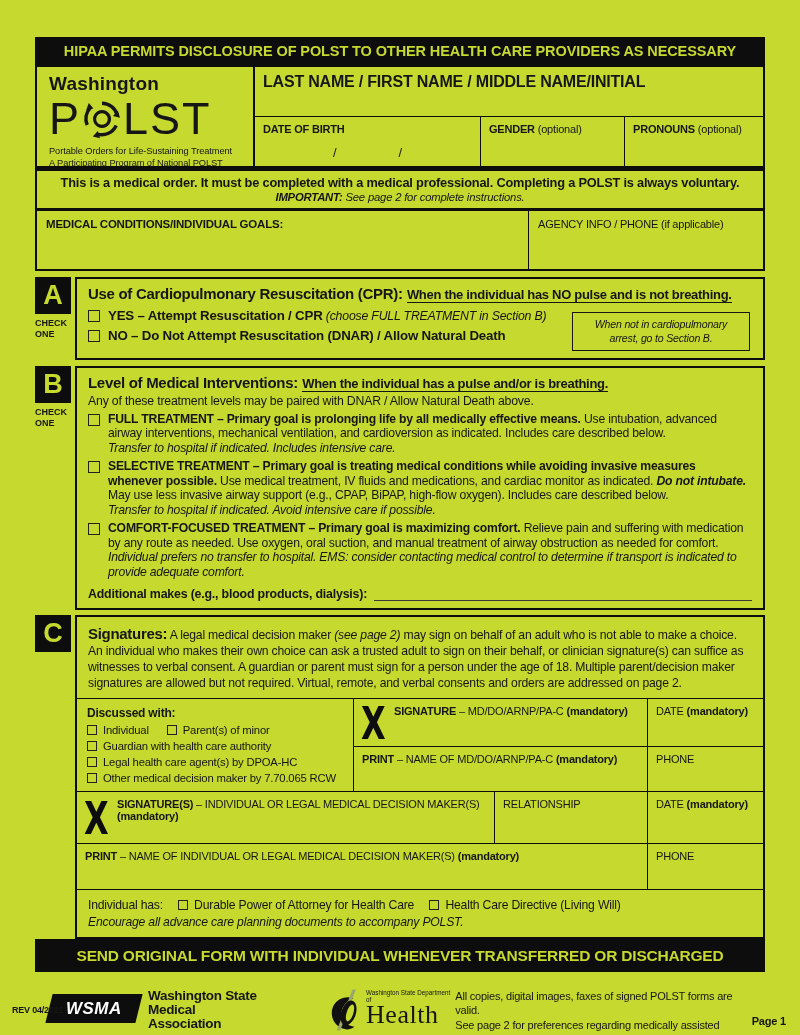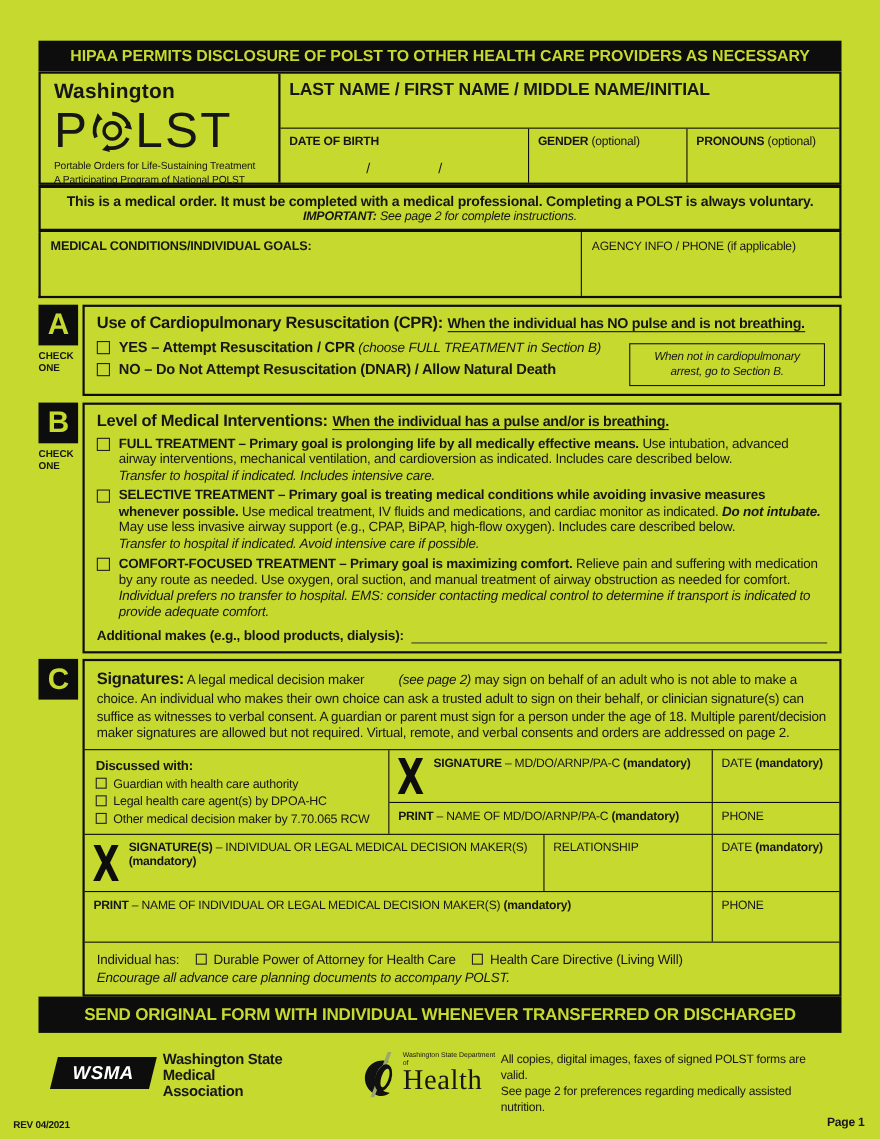--- a/index.html
+++ b/index.html
@@ -91,21 +91,21 @@
   .b-opt .bi { font-weight: bold; font-style: italic; }
   .b-opt .it { font-style: italic; }
   .addl { display: flex; align-items: flex-end; margin-top: 8px; }
   .addl-label { font-size: 12.4px; font-weight: bold; white-space: nowrap; }
   .addl-line { flex: 1; border-bottom: 1.1px solid #3a3a3a; margin-left: 7px; height: 12px; }
 
   
   .content-c { padding: 6px 0 0 0; }
   .c-intro { padding: 1px 11px 6px 11px; font-size: 12.2px; line-height: 1.3; }
   .c-intro .c-title { font-size: 15px; font-weight: bold; letter-spacing: -0.3px; }
-  .c-intro .it { font-style: italic; margin-left: 28px; }
+  .c-intro .it { font-style: italic; }
 
   .sig-table { border-top: 1.5px solid #0d0d0d; font-size: 11px; }
   .rowgroup12 { display: flex; }
   .dw-cell { width: 277px; flex: none; border-right: 1.5px solid #0d0d0d; padding: 7px 8px 5px 10px; }
   .dw-title { font-size: 12px; font-weight: bold; margin-bottom: 2px; }
   .dw-line { font-size: 11.3px; line-height: 1.42; }
   .dw-gap { display: inline-block; width: 18px; }
   .rg-right { flex: 1; display: flex; flex-direction: column; min-width: 0; }
   .sig-row1 { height: 48px; display: flex; border-bottom: 1.5px solid #0d0d0d; }
   .sig-row2 { flex: 1; display: flex; }
@@ -138,21 +138,21 @@
     transform: skewX(14deg); color: #fff; font-style: italic; font-weight: bold;
     font-size: 17px; letter-spacing: 0.5px;
   }
   .wsma-text { margin-left: 9px; }
   .wsma-name { font-size: 13.5px; font-weight: bold; line-height: 1.05; letter-spacing: -0.3px; }
   .doh { display: flex; margin-left: 58px; align-items: flex-start; }
   .doh-text { margin-left: 4px; }
   .doh-small { font-size: 6.3px; letter-spacing: 0; }
   .doh-name { font-family: "Liberation Serif", serif; font-size: 26px; line-height: 0.95; letter-spacing: 0.5px; }
   .foot-notes { margin-left: auto; font-size: 11px; line-height: 1.32; padding-right: 4px; }
-  .rev { position: absolute; left: 12px; bottom: 8px; font-size: 9px; font-weight: bold; }
+  .rev { position: absolute; left: 12px; bottom: 20px; font-size: 9px; font-weight: bold; }
   .pageno { position: absolute; right: 14px; bottom: 8px; font-size: 11px; font-weight: bold; }
 </style>
 </head>
 <body style="background: rgb(198, 217, 47); color: rgb(22, 22, 22);">
 
 <div class="page">
 
   <div class="banner hipaa">HIPAA PERMITS DISCLOSURE OF POLST TO OTHER HEALTH CARE PROVIDERS AS NECESSARY</div>
 
   <div class="header-box">
@@ -254,20 +254,21 @@
   <div class="section sec-b">
     <div class="rail">
       <div class="letter-badge">B</div>
       <div class="check-one">CHECK ONE</div>
     </div>
     <div class="content">
       <div>
         <span class="sec-title">Level of Medical Interventions:</span>
         <span class="sec-cond">When the individual has a pulse and/or is breathing.</span>
       </div>
+      <div class="sec-sub">Any of these treatment levels may be paired with DNAR / Allow Natural Death above.</div>
 
       <div class="opt b-opt">
         <span class="cb"></span>
         <span class="opt-text">
           <b>FULL TREATMENT – Primary goal is prolonging life by all medically effective means.</b>
           <span>Use intubation, advanced airway interventions, mechanical ventilation, and cardioversion as indicated. Includes care described below.</span>
           <span class="it" style="display:block">Transfer to hospital if indicated. Includes intensive care.</span>
         </span>
       </div>
 
@@ -307,20 +308,23 @@
         <span class="c-title">Signatures:</span>
         <span>A legal medical decision maker</span>
         <span class="it">(see page 2)</span>
         <span>may sign on behalf of an adult who is not able to make a choice. An individual who makes their own choice can ask a trusted adult to sign on their behalf, or clinician signature(s) can suffice as witnesses to verbal consent. A guardian or parent must sign for a person under the age of 18. Multiple parent/decision maker signatures are allowed but not required. Virtual, remote, and verbal consents and orders are addressed on page 2.</span>
       </div>
 
       <div class="sig-table">
         <div class="rowgroup12">
           <div class="dw-cell">
             <div class="dw-title">Discussed with:</div>
+            <div class="dw-line">
+              <span class="cb-sm"></span><span>Individual</span><span class="dw-gap"></span><span class="cb-sm"></span><span>Parent(s) of minor</span>
+            </div>
             <div class="dw-line">
               <span class="cb-sm"></span><span>Guardian with health care authority</span>
             </div>
             <div class="dw-line">
               <span class="cb-sm"></span><span>Legal health care agent(s) by DPOA-HC</span>
             </div>
             <div class="dw-line">
               <span class="cb-sm"></span><span>Other medical decision maker by 7.70.065 RCW</span>
             </div>
           </div>

